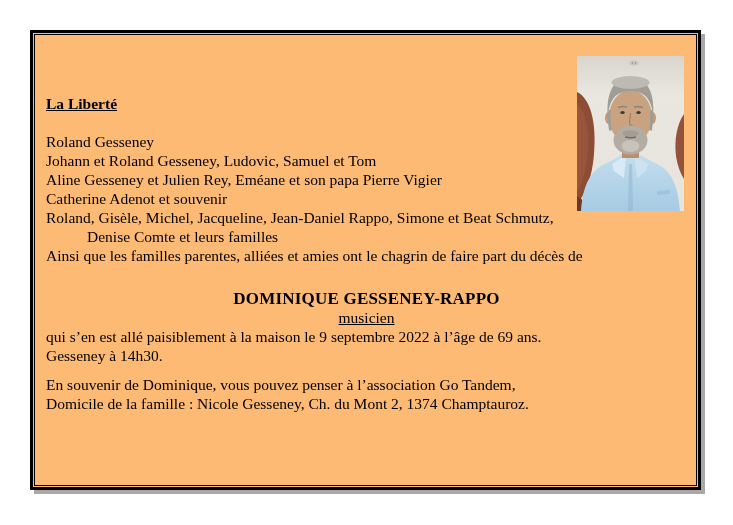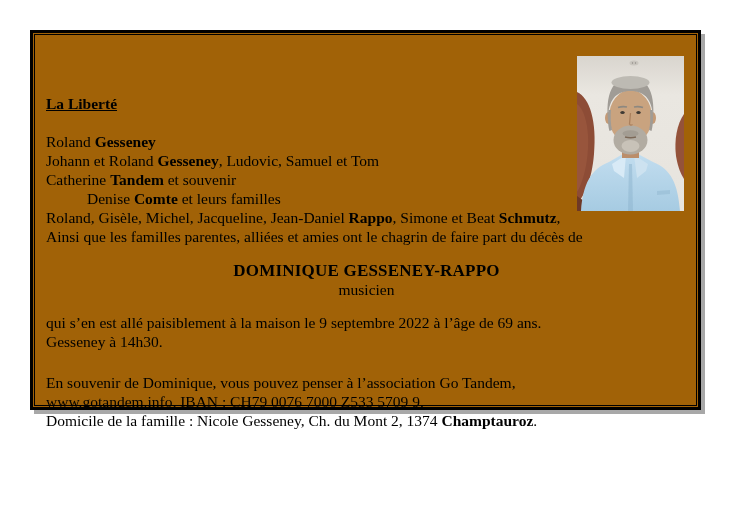--- a/index.html
+++ b/index.html
@@ -2,77 +2,77 @@
 <html><head>
 <meta charset="utf-8">
 <style>
   html,body{margin:0;padding:0;}
   body{
     width:733px;height:525px;background:#ffffff;position:relative;
     font-family:"Liberation Serif","DejaVu Serif",serif;color:#000;
     overflow:hidden;
   }
   .frame{
-    position:absolute;left:30px;top:30px;width:671px;height:380px;
-    border:3px solid #000;box-sizing:border-box;background:#a16207;
+    position:absolute;left:30px;top:30px;width:671px;height:460px;
+    border:3px solid #000;box-sizing:border-box;background:#fdba74;
     box-shadow:4px 4px 0 #a8a8a8;
   }
   .frame-inner{
     position:absolute;inset:1px;border:1px solid #000;
   }
   .content{
     position:absolute;inset:1px;
     padding:58px 8px 0 10px;
     font-size:15.5px;line-height:19px;
   }
   .line{white-space:nowrap;}
-  .b{font-weight:bold;}
+  .b{font-weight:normal;}
   .masthead{font-weight:bold;text-decoration:underline;}
   .family{margin-top:19px;}
   .line.indent{padding-left:41px;}
-  .name-block{margin-top:15px;text-align:center;}
+  .name-block{margin-top:24px;text-align:center;}
   .deceased-name{font-weight:bold;font-size:17px;line-height:19px;letter-spacing:.2px;}
-  .profession{line-height:19px;}
-  .ceremony{margin-top:14px;}
-  .memorial{margin-top:22px;}
+  .profession{line-height:19px;text-decoration:underline;}
+  .ceremony{margin-top:0;}
+  .memorial{margin-top:10px;}
   .photo{
     position:absolute;left:541px;top:20px;width:107px;height:155px;display:block;
   }
 </style>
 </head>
 <body>
 
 <div class="frame">
   <div class="frame-inner">
     <div class="content">
 
       <div class="masthead">La Liberté</div>
 
       <div class="family">
         <div class="line"><span>Roland </span><span class="b">Gesseney</span></div>
         <div class="line"><span>Johann et Roland </span><span class="b">Gesseney</span><span>, Ludovic, Samuel et Tom</span></div>
-        <div class="line"><span>Catherine </span><span class="b">Tandem</span><span> et souvenir</span></div>
+        <div class="line"><span>Aline </span><span class="b">Gesseney</span><span> et Julien </span><span class="b">Rey</span><span>, Eméane et son papa Pierre </span><span class="b">Vigier</span></div>
+        <div class="line"><span>Catherine </span><span class="b">Adenot</span><span> et souvenir</span></div>
+        <div class="line"><span>Roland, Gisèle, Michel, Jacqueline, Jean-Daniel </span><span class="b">Rappo</span><span>, Simone et Beat </span><span class="b">Schmutz</span><span>,</span></div>
         <div class="line indent"><span>Denise </span><span class="b">Comte</span><span> et leurs familles</span></div>
-        <div class="line"><span>Roland, Gisèle, Michel, Jacqueline, Jean-Daniel </span><span class="b">Rappo</span><span>, Simone et Beat </span><span class="b">Schmutz</span><span>,</span></div>
         <div class="line"><span>Ainsi que les familles parentes, alliées et amies ont le chagrin de faire part du décès de</span></div>
       </div>
 
       <div class="name-block">
         <div class="deceased-name">DOMINIQUE GESSENEY-RAPPO</div>
         <div class="profession">musicien</div>
       </div>
 
       <div class="ceremony">
         <div class="line">qui s’en est allé paisiblement à la maison le 9 septembre 2022 à l’âge de 69 ans.</div>
         <div class="line">Gesseney à 14h30.</div>
       </div>
 
       <div class="memorial">
         <div class="line"><span>En souvenir de Dominique, vous pouvez penser à l’association Go Tandem,</span></div>
-        <div class="line"><span>www.gotandem.info, IBAN : CH79 0076 7000 Z533 5709 9.</span></div>
         <div class="line"><span>Domicile de la famille : Nicole Gesseney, Ch. du Mont 2, 1374 </span><span class="b">Champtauroz</span><span>.</span></div>
       </div>
 
       <svg class="photo" viewBox="0 0 107 155" xmlns="http://www.w3.org/2000/svg" preserveAspectRatio="none">
         <defs>
           <linearGradient id="bgGrad" x1="0" y1="0" x2="0" y2="1">
             <stop offset="0" stop-color="#d9d5ce"></stop>
             <stop offset="0.25" stop-color="#eae7e1"></stop>
             <stop offset="1" stop-color="#e7e4de"></stop>
           </linearGradient>

